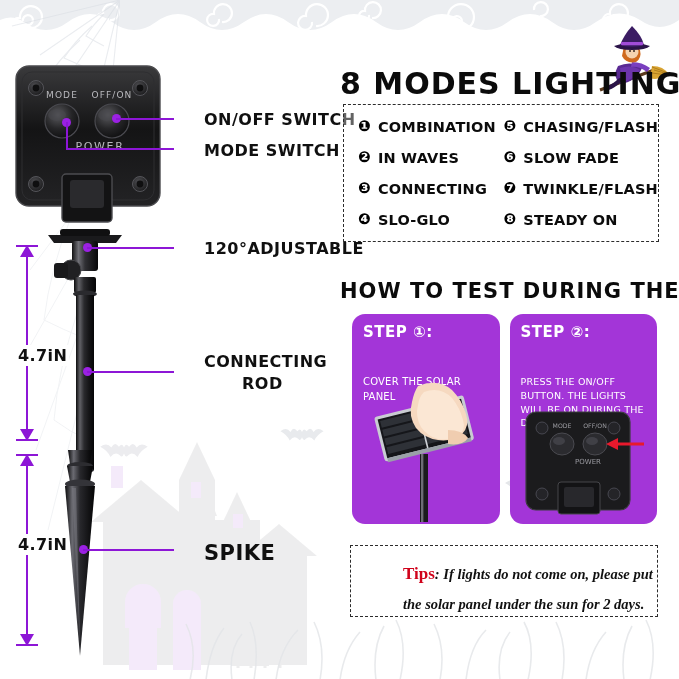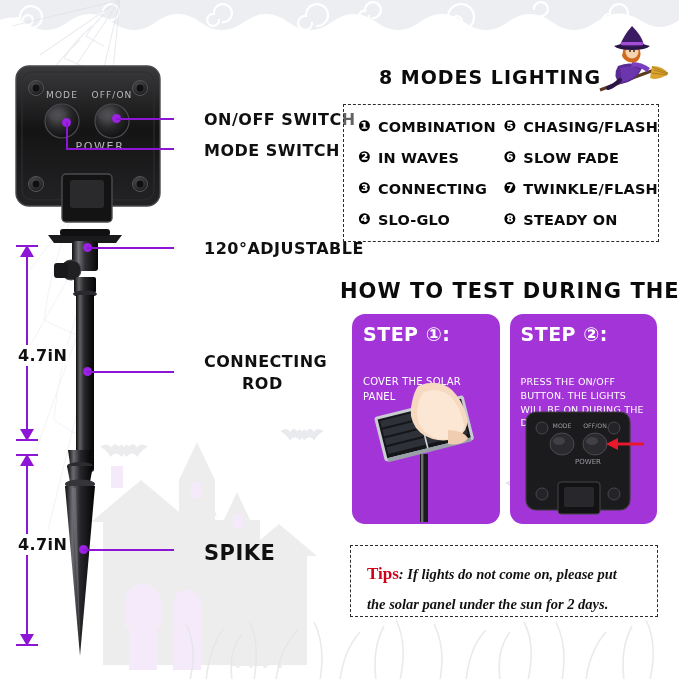--- a/index.html
+++ b/index.html
@@ -47,21 +47,21 @@
   
   .dim{position:absolute;}
   .dim-label{
     position:absolute;font-family:"DejaVu Sans",sans-serif;font-weight:700;
     font-size:16px;color:#101010;letter-spacing:.4px;
   }
 
   .h-title{
     font-family:"DejaVu Sans", sans-serif;
     font-weight:700;
-    font-size:19px;
+    font-size:30px;
     letter-spacing:1px;
     color:#0b0b0b;
     text-align:center;
     white-space:nowrap;
   }
 
   .modes-box{
     position:absolute;left:343px;top:104px;width:316px;height:138px;
     border:1px dashed #2c2c2c;
     box-sizing:border-box;
@@ -103,21 +103,21 @@
     background:#a335d8;
     border-radius:13px;
     position:relative;
     overflow:hidden;
   }
   .step-head{
     position:absolute;left:11px;top:9px;
     color:#ffffff;
     font-family:"DejaVu Sans",sans-serif;
     font-weight:700;
-    font-size:19px;
+    font-size:15px;
     letter-spacing:.5px;
     white-space:nowrap;
   }
   .step-body{
     position:absolute;left:11px;right:8px;top:30px;
     color:#ffffff;
     font-family:"DejaVu Sans",sans-serif;
     font-weight:400;
     font-size:9.5px;
     line-height:1.45;
@@ -134,20 +134,21 @@
     padding:11px 16px 0 16px;
   }
   .tips-line{
     font-family:"Liberation Serif", serif;
     font-weight:700;
     font-style:italic;
     font-size:14.5px;
     color:#111;
     line-height:1.95;
     white-space:nowrap;
+    margin-left:36px;
   }
   .tips-word{
     color:#d0021b;
     font-style:normal;
     font-weight:700;
     font-family:"Liberation Serif", serif;
     font-size:17px;
   }
   .abs{position:absolute;}
 </style>

